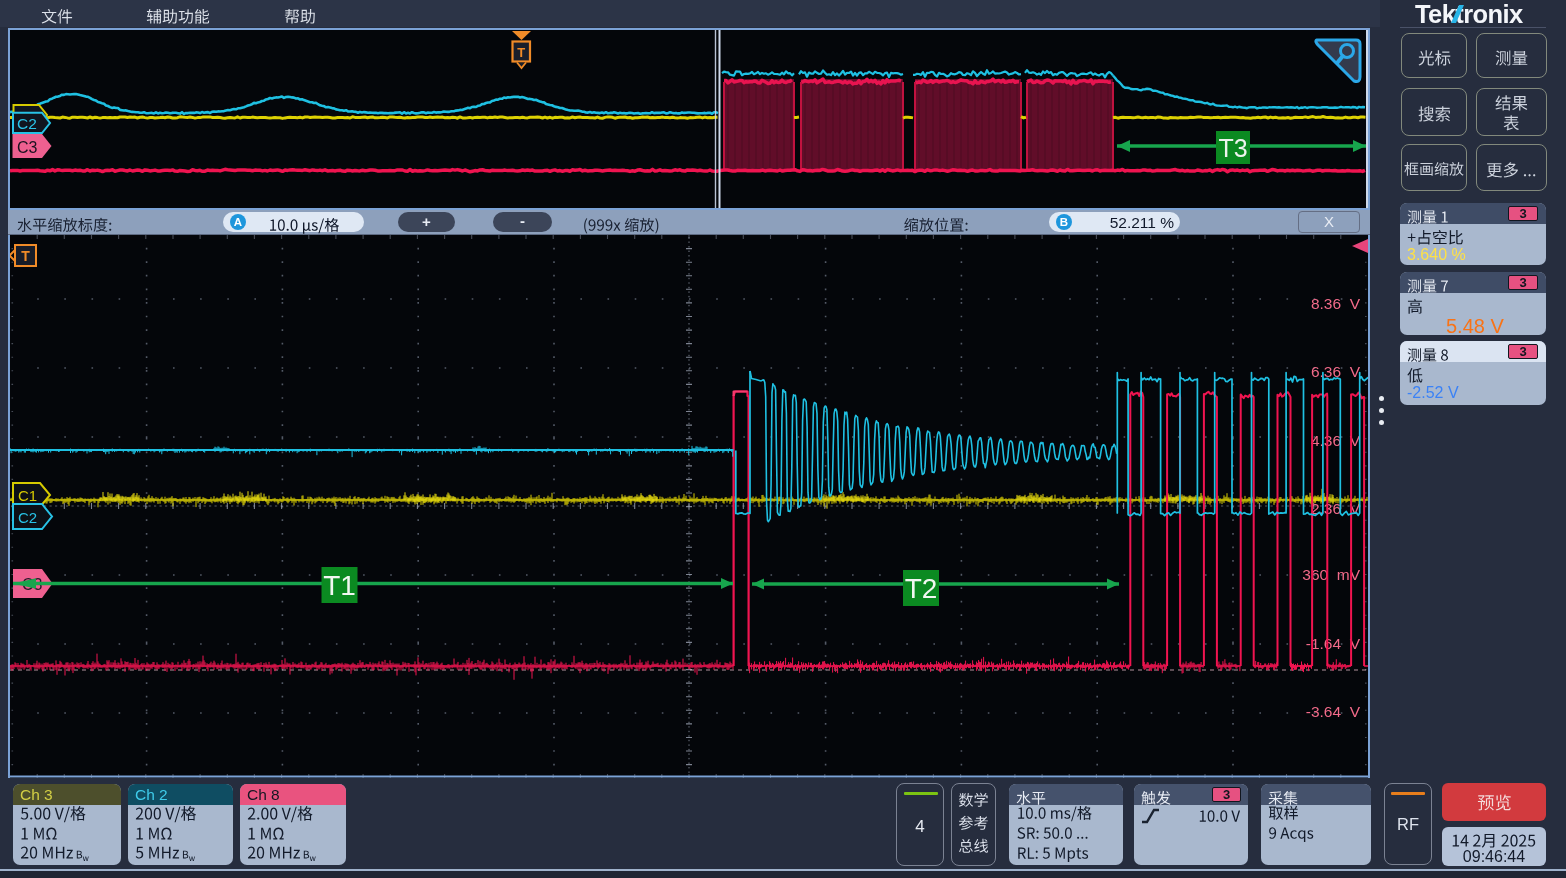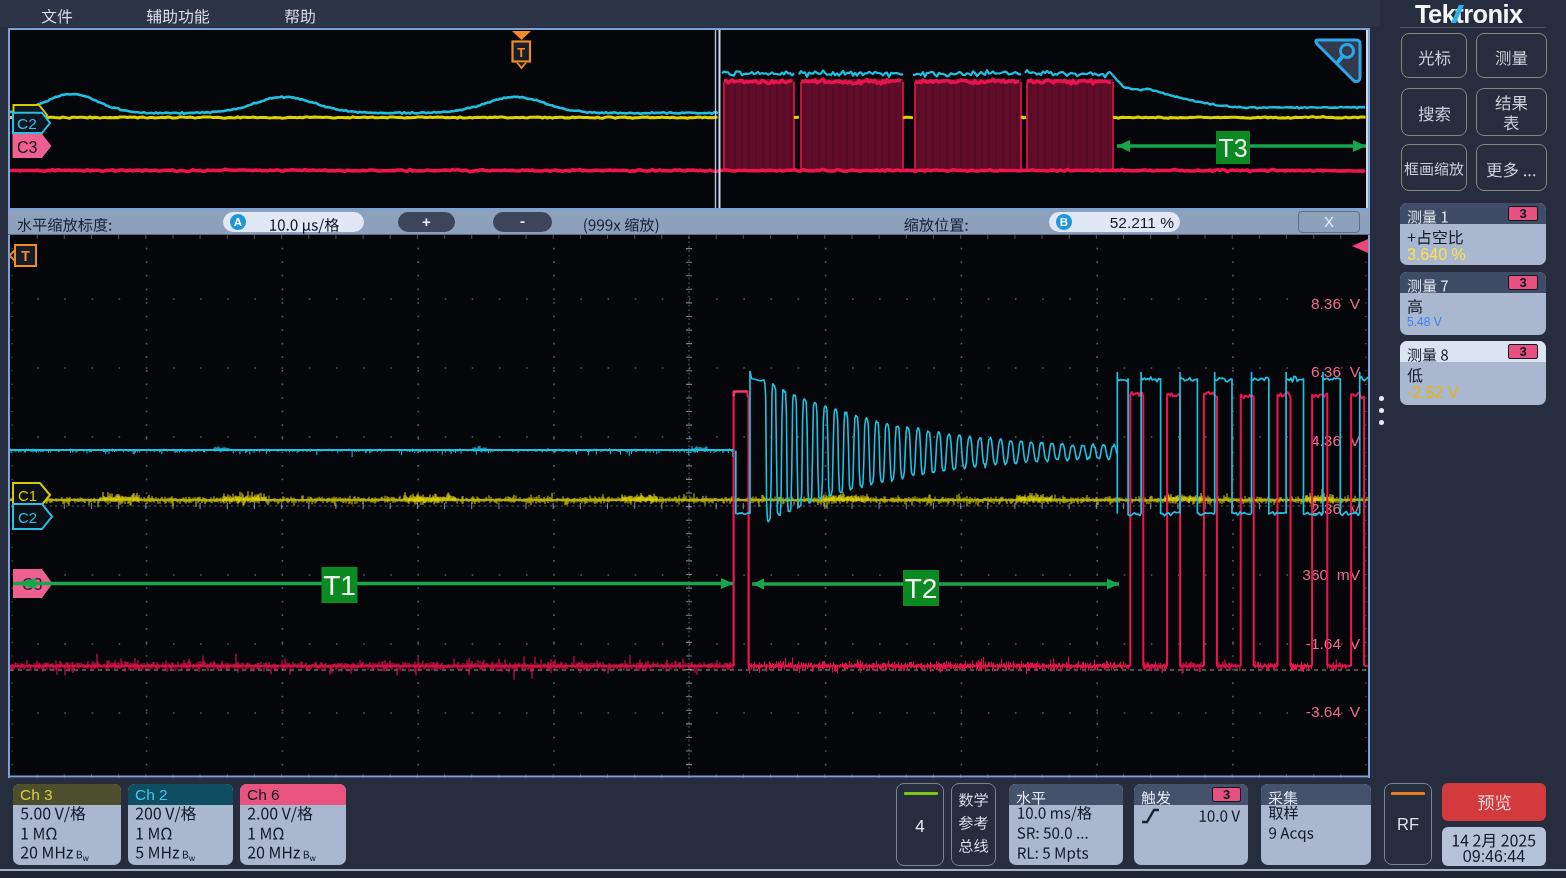--- a/index.html
+++ b/index.html
@@ -214,31 +214,31 @@
 <div class="abs" style="left:1407px;top:246px;color:#fde047;font-size:16px">3.640 %</div>
 <div class="abs" style="left:1400px;top:272px;width:146px;height:63px;background:#a9b8ce;border-radius:7px"></div>
 <div class="abs" style="left:1400px;top:272px;width:146px;height:21px;background:#3f4c66;border-radius:7px 7px 0 0"></div>
 <svg style="position:absolute;left:1407.0px;top:273.5px;overflow:visible" width="42" height="22" viewBox="0 -17.40 42 21.72">
     <path fill="#e8ecf4" d="M7.3 -1.4 8.0 -1.8Q8.4 -1.5 8.8 -1.0Q9.2 -0.6 9.5 -0.2Q9.9 0.3 10.1 0.6L9.4 1.1Q9.2 0.8 8.8 0.3Q8.5 -0.1 8.1 -0.6Q7.7 -1.0 7.3 -1.4ZM4.7 -11.7H9.7V-2.4H8.8V-10.9H5.6V-2.3H4.7ZM13.0 -12.4H13.9V-0.1Q13.9 0.4 13.8 0.6Q13.7 0.8 13.4 1.0Q13.1 1.1 12.6 1.1Q12.1 1.2 11.3 1.1Q11.3 1.0 11.2 0.7Q11.1 0.4 11.0 0.2Q11.6 0.2 12.1 0.2Q12.5 0.2 12.7 0.2Q13.0 0.2 13.0 -0.1ZM10.9 -11.2H11.8V-2.3H10.9ZM6.7 -9.8H7.6V-4.5Q7.6 -3.7 7.4 -2.9Q7.3 -2.2 7.0 -1.4Q6.7 -0.7 6.1 0.0Q5.4 0.7 4.4 1.2Q4.4 1.1 4.3 0.9Q4.2 0.8 4.1 0.7Q4.0 0.5 3.9 0.5Q4.8 0.0 5.4 -0.6Q5.9 -1.2 6.2 -1.8Q6.5 -2.4 6.6 -3.1Q6.7 -3.8 6.7 -4.5ZM1.2 -11.6 1.9 -12.4Q2.3 -12.2 2.8 -11.9Q3.2 -11.7 3.6 -11.4Q4.1 -11.1 4.3 -10.9L3.6 -10.0Q3.4 -10.2 3.0 -10.5Q2.6 -10.8 2.1 -11.1Q1.6 -11.4 1.2 -11.6ZM0.6 -7.6 1.2 -8.4Q1.6 -8.2 2.1 -7.9Q2.5 -7.6 3.0 -7.4Q3.4 -7.1 3.7 -6.9L3.0 -6.0Q2.8 -6.2 2.3 -6.5Q1.9 -6.8 1.5 -7.1Q1.0 -7.4 0.6 -7.6ZM0.9 0.4Q1.2 -0.2 1.5 -1.0Q1.9 -1.8 2.2 -2.7Q2.6 -3.6 2.9 -4.4L3.8 -3.8Q3.5 -3.0 3.2 -2.2Q2.9 -1.3 2.5 -0.5Q2.2 0.3 1.9 1.0Z M18.8 -10.0V-9.2H26.2V-10.0ZM18.8 -11.4V-10.6H26.2V-11.4ZM17.7 -12.1H27.3V-8.5H17.7ZM18.4 -4.1V-3.2H26.7V-4.1ZM18.4 -5.6V-4.8H26.7V-5.6ZM17.4 -6.3H27.8V-2.5H17.4ZM21.9 -6.0H23.0V0.4H21.9ZM15.8 -7.8H29.2V-7.0H15.8ZM17.0 -1.7H28.1V-0.9H17.0ZM15.7 -0.0H29.3V0.8H15.7Z M36.3 0.0Q36.4 -1.6 36.6 -2.9Q36.8 -4.2 37.1 -5.3Q37.5 -6.5 38.1 -7.6Q38.6 -8.7 39.4 -9.8H34.1V-11.0H41.0V-10.2Q40.0 -8.9 39.4 -7.8Q38.8 -6.6 38.5 -5.5Q38.1 -4.3 38.0 -2.9Q37.8 -1.6 37.8 0.0Z"></path>
   </svg>
 <div class="abs" style="left:1508px;top:274.5px;width:30px;height:15.5px;background:#e65181;border:1.2px solid #11161f;border-radius:2px;color:#11161f;font-size:13px;font-weight:bold;text-align:center;line-height:13.5px">3</div>
 <svg style="position:absolute;left:1407.0px;top:294.0px;overflow:visible" width="16" height="23" viewBox="0 -18.56 16 23.17">
     <path fill="#131b2b" d="M0.9 -11.8H15.0V-10.7H0.9ZM4.6 -8.9V-7.5H11.5V-8.9ZM3.4 -9.8H12.8V-6.6H3.4ZM1.5 -5.7H14.1V-4.7H2.7V1.3H1.5ZM13.3 -5.7H14.5V0.0Q14.5 0.4 14.4 0.7Q14.2 0.9 13.9 1.0Q13.6 1.1 13.1 1.1Q12.5 1.2 11.8 1.2Q11.7 0.9 11.6 0.7Q11.5 0.4 11.4 0.2Q11.7 0.3 12.1 0.3Q12.4 0.3 12.7 0.3Q12.9 0.3 13.0 0.3Q13.3 0.2 13.3 0.0ZM7.1 -13.2 8.2 -13.5Q8.4 -13.0 8.6 -12.4Q8.9 -11.8 9.0 -11.4L7.7 -11.0Q7.6 -11.5 7.4 -12.1Q7.2 -12.7 7.1 -13.2ZM5.1 -3.8H11.3V-0.5H5.1V-1.4H10.2V-2.9H5.1ZM4.5 -3.8H5.6V0.3H4.5Z"></path>
   </svg>
-<div class="abs" style="left:1407px;top:315px;color:#3b82f6;font-size:12px">5.48 V</div>
+<div class="abs" style="left:1446px;top:315px;color:#f97316;font-size:20px">5.48 V</div>
 <div class="abs" style="left:1400px;top:341px;width:146px;height:64px;background:#a9b8ce;border-radius:7px"></div>
 <div class="abs" style="left:1400px;top:341px;width:146px;height:21px;background:#dbe4f2;border-radius:7px 7px 0 0"></div>
 <svg style="position:absolute;left:1407.0px;top:342.5px;overflow:visible" width="42" height="22" viewBox="0 -17.40 42 21.72">
     <path fill="#131b2b" d="M7.3 -1.4 8.0 -1.8Q8.4 -1.5 8.8 -1.0Q9.2 -0.6 9.5 -0.2Q9.9 0.3 10.1 0.6L9.4 1.1Q9.2 0.8 8.8 0.3Q8.5 -0.1 8.1 -0.6Q7.7 -1.0 7.3 -1.4ZM4.7 -11.7H9.7V-2.4H8.8V-10.9H5.6V-2.3H4.7ZM13.0 -12.4H13.9V-0.1Q13.9 0.4 13.8 0.6Q13.7 0.8 13.4 1.0Q13.1 1.1 12.6 1.1Q12.1 1.2 11.3 1.1Q11.3 1.0 11.2 0.7Q11.1 0.4 11.0 0.2Q11.6 0.2 12.1 0.2Q12.5 0.2 12.7 0.2Q13.0 0.2 13.0 -0.1ZM10.9 -11.2H11.8V-2.3H10.9ZM6.7 -9.8H7.6V-4.5Q7.6 -3.7 7.4 -2.9Q7.3 -2.2 7.0 -1.4Q6.7 -0.7 6.1 0.0Q5.4 0.7 4.4 1.2Q4.4 1.1 4.3 0.9Q4.2 0.8 4.1 0.7Q4.0 0.5 3.9 0.5Q4.8 0.0 5.4 -0.6Q5.9 -1.2 6.2 -1.8Q6.5 -2.4 6.6 -3.1Q6.7 -3.8 6.7 -4.5ZM1.2 -11.6 1.9 -12.4Q2.3 -12.2 2.8 -11.9Q3.2 -11.7 3.6 -11.4Q4.1 -11.1 4.3 -10.9L3.6 -10.0Q3.4 -10.2 3.0 -10.5Q2.6 -10.8 2.1 -11.1Q1.6 -11.4 1.2 -11.6ZM0.6 -7.6 1.2 -8.4Q1.6 -8.2 2.1 -7.9Q2.5 -7.6 3.0 -7.4Q3.4 -7.1 3.7 -6.9L3.0 -6.0Q2.8 -6.2 2.3 -6.5Q1.9 -6.8 1.5 -7.1Q1.0 -7.4 0.6 -7.6ZM0.9 0.4Q1.2 -0.2 1.5 -1.0Q1.9 -1.8 2.2 -2.7Q2.6 -3.6 2.9 -4.4L3.8 -3.8Q3.5 -3.0 3.2 -2.2Q2.9 -1.3 2.5 -0.5Q2.2 0.3 1.9 1.0Z M18.8 -10.0V-9.2H26.2V-10.0ZM18.8 -11.4V-10.6H26.2V-11.4ZM17.7 -12.1H27.3V-8.5H17.7ZM18.4 -4.1V-3.2H26.7V-4.1ZM18.4 -5.6V-4.8H26.7V-5.6ZM17.4 -6.3H27.8V-2.5H17.4ZM21.9 -6.0H23.0V0.4H21.9ZM15.8 -7.8H29.2V-7.0H15.8ZM17.0 -1.7H28.1V-0.9H17.0ZM15.7 -0.0H29.3V0.8H15.7Z M37.6 0.2Q36.5 0.2 35.7 -0.2Q35.0 -0.6 34.5 -1.2Q34.0 -1.9 34.0 -2.7Q34.0 -3.5 34.3 -4.1Q34.6 -4.6 35.1 -5.1Q35.6 -5.5 36.1 -5.8V-5.8Q35.5 -6.3 35.0 -6.9Q34.6 -7.5 34.6 -8.4Q34.6 -9.2 35.0 -9.8Q35.4 -10.5 36.1 -10.8Q36.7 -11.2 37.6 -11.2Q38.5 -11.2 39.2 -10.8Q39.9 -10.4 40.2 -9.8Q40.6 -9.1 40.6 -8.3Q40.6 -7.7 40.4 -7.2Q40.1 -6.7 39.8 -6.3Q39.5 -5.9 39.1 -5.6V-5.5Q39.6 -5.3 40.0 -4.9Q40.5 -4.5 40.7 -4.0Q41.0 -3.4 41.0 -2.6Q41.0 -1.9 40.6 -1.2Q40.1 -0.6 39.4 -0.2Q38.6 0.2 37.6 0.2ZM38.3 -6.0Q38.9 -6.5 39.2 -7.0Q39.4 -7.6 39.4 -8.2Q39.4 -8.7 39.2 -9.2Q39.0 -9.6 38.6 -9.9Q38.2 -10.1 37.6 -10.1Q36.8 -10.1 36.3 -9.7Q35.8 -9.2 35.8 -8.4Q35.8 -7.7 36.2 -7.3Q36.5 -6.8 37.1 -6.5Q37.7 -6.2 38.3 -6.0ZM37.6 -0.8Q38.2 -0.8 38.7 -1.1Q39.2 -1.3 39.4 -1.7Q39.7 -2.1 39.7 -2.7Q39.7 -3.2 39.5 -3.6Q39.2 -4.0 38.8 -4.3Q38.4 -4.6 37.9 -4.9Q37.4 -5.1 36.8 -5.3Q36.1 -4.9 35.7 -4.3Q35.3 -3.6 35.3 -2.9Q35.3 -2.3 35.6 -1.8Q35.9 -1.3 36.4 -1.1Q36.9 -0.8 37.6 -0.8Z"></path>
   </svg>
 <div class="abs" style="left:1508px;top:343.5px;width:30px;height:15.5px;background:#e65181;border:1.2px solid #11161f;border-radius:2px;color:#11161f;font-size:13px;font-weight:bold;text-align:center;line-height:13.5px">3</div>
 <svg style="position:absolute;left:1407.0px;top:363.0px;overflow:visible" width="16" height="23" viewBox="0 -18.56 16 23.17">
     <path fill="#131b2b" d="M4.2 -13.4 5.4 -13.0Q4.9 -11.7 4.2 -10.3Q3.5 -8.9 2.7 -7.7Q1.9 -6.5 1.0 -5.6Q1.0 -5.8 0.9 -6.0Q0.7 -6.2 0.6 -6.4Q0.5 -6.7 0.4 -6.8Q1.1 -7.6 1.9 -8.7Q2.6 -9.7 3.2 -10.9Q3.8 -12.1 4.2 -13.4ZM2.7 -9.3 3.8 -10.4 3.8 -10.4V1.2H2.7ZM6.8 -7.3H15.2V-6.2H6.8ZM13.5 -13.4 14.6 -12.4Q13.5 -12.1 12.1 -11.7Q10.7 -11.4 9.3 -11.2Q7.8 -10.9 6.4 -10.7Q6.4 -10.9 6.2 -11.2Q6.1 -11.5 6.0 -11.7Q7.4 -11.9 8.8 -12.2Q10.2 -12.4 11.4 -12.8Q12.7 -13.1 13.5 -13.4ZM10.4 -11.9H11.6Q11.6 -9.6 11.8 -7.5Q12.0 -5.4 12.3 -3.8Q12.7 -2.2 13.1 -1.2Q13.5 -0.3 14.0 -0.3Q14.2 -0.3 14.4 -0.9Q14.5 -1.5 14.6 -2.6Q14.7 -2.5 14.9 -2.4Q15.0 -2.2 15.2 -2.1Q15.4 -2.0 15.5 -2.0Q15.3 -0.8 15.1 -0.1Q14.9 0.6 14.6 0.9Q14.3 1.1 14.0 1.1Q13.2 1.1 12.7 0.5Q12.1 -0.2 11.7 -1.4Q11.3 -2.6 11.1 -4.2Q10.8 -5.8 10.7 -7.8Q10.5 -9.7 10.4 -11.9ZM5.8 1.3 5.7 0.4 6.2 -0.1 9.4 -0.9Q9.4 -0.6 9.4 -0.3Q9.4 -0.0 9.4 0.1Q8.4 0.5 7.7 0.7Q7.0 0.9 6.6 1.0Q6.3 1.1 6.1 1.2Q5.9 1.3 5.8 1.3ZM5.8 1.3Q5.8 1.2 5.7 1.0Q5.6 0.8 5.5 0.6Q5.4 0.4 5.4 0.3Q5.6 0.2 5.8 0.0Q6.0 -0.2 6.0 -0.6V-11.7L7.2 -11.4V0.4Q7.2 0.4 7.0 0.4Q6.8 0.5 6.5 0.7Q6.2 0.8 6.0 1.0Q5.8 1.2 5.8 1.3ZM9.2 -2.1 10.1 -2.4Q10.4 -1.9 10.7 -1.3Q11.0 -0.8 11.2 -0.2Q11.5 0.3 11.6 0.7L10.7 1.0Q10.5 0.6 10.3 0.1Q10.1 -0.4 9.8 -1.0Q9.5 -1.6 9.2 -2.1Z"></path>
   </svg>
-<div class="abs" style="left:1407px;top:384px;color:#eab308;font-size:16px">-2.52 V</div>
+<div class="abs" style="left:1407px;top:384px;color:#3b82f6;font-size:16px">-2.52 V</div>
 <div class="abs" style="left:0;top:869px;width:1566px;height:2px;background:#9fb2cc"></div>
 <div class="abs" style="left:0;top:871px;width:1566px;height:7px;background:#1f2533"></div>
 <div class="abs" style="left:13px;top:784px;width:108px;height:81px;background:#a9b8ce;border-radius:7px"></div>
 <div class="abs" style="left:13px;top:784px;width:108px;height:21px;background:#4d4f2c;border-radius:7px 7px 0 0"></div>
 <div class="abs" style="left:20px;top:786px;color:#d3cf45;font-size:15.5px">Ch 3</div>
 <svg style="position:absolute;left:20.0px;top:801.4px;overflow:visible" width="66" height="23" viewBox="0 -18.56 66 23.17">
     <path fill="#131b2b" d="M4.2 0.2Q3.3 0.2 2.6 -0.0Q1.9 -0.2 1.4 -0.6Q0.8 -0.9 0.4 -1.3L1.2 -2.3Q1.5 -2.0 1.9 -1.7Q2.3 -1.4 2.8 -1.2Q3.4 -1.0 4.0 -1.0Q4.7 -1.0 5.3 -1.3Q5.9 -1.7 6.2 -2.3Q6.5 -2.9 6.5 -3.8Q6.5 -5.0 5.9 -5.7Q5.2 -6.4 4.1 -6.4Q3.5 -6.4 3.1 -6.3Q2.7 -6.1 2.2 -5.8L1.4 -6.3L1.8 -11.7H7.5V-10.5H3.0L2.7 -7.1Q3.1 -7.3 3.5 -7.4Q4.0 -7.6 4.5 -7.6Q5.5 -7.6 6.3 -7.2Q7.1 -6.8 7.6 -5.9Q8.0 -5.1 8.0 -3.8Q8.0 -2.5 7.5 -1.6Q6.9 -0.7 6.0 -0.3Q5.2 0.2 4.2 0.2Z M11.1 0.2Q10.7 0.2 10.4 -0.1Q10.0 -0.4 10.0 -0.9Q10.0 -1.4 10.4 -1.7Q10.7 -2.0 11.1 -2.0Q11.5 -2.0 11.8 -1.7Q12.2 -1.4 12.2 -0.9Q12.2 -0.4 11.8 -0.1Q11.5 0.2 11.1 0.2Z M17.8 0.2Q16.7 0.2 15.8 -0.5Q15.0 -1.1 14.6 -2.5Q14.1 -3.9 14.1 -5.9Q14.1 -8.0 14.6 -9.3Q15.0 -10.6 15.8 -11.3Q16.7 -11.9 17.8 -11.9Q18.9 -11.9 19.7 -11.3Q20.5 -10.6 21.0 -9.3Q21.4 -8.0 21.4 -5.9Q21.4 -3.9 21.0 -2.5Q20.5 -1.1 19.7 -0.5Q18.9 0.2 17.8 0.2ZM17.8 -1.0Q18.4 -1.0 19.0 -1.5Q19.5 -2.0 19.7 -3.1Q20.0 -4.2 20.0 -5.9Q20.0 -7.6 19.7 -8.7Q19.5 -9.8 19.0 -10.3Q18.4 -10.8 17.8 -10.8Q17.1 -10.8 16.6 -10.3Q16.1 -9.8 15.8 -8.7Q15.5 -7.6 15.5 -5.9Q15.5 -4.2 15.8 -3.1Q16.1 -2.0 16.6 -1.5Q17.1 -1.0 17.8 -1.0Z M26.7 0.2Q25.6 0.2 24.7 -0.5Q23.9 -1.1 23.5 -2.5Q23.0 -3.9 23.0 -5.9Q23.0 -8.0 23.5 -9.3Q23.9 -10.6 24.7 -11.3Q25.6 -11.9 26.7 -11.9Q27.8 -11.9 28.6 -11.3Q29.4 -10.6 29.9 -9.3Q30.3 -8.0 30.3 -5.9Q30.3 -3.9 29.9 -2.5Q29.4 -1.1 28.6 -0.5Q27.8 0.2 26.7 0.2ZM26.7 -1.0Q27.3 -1.0 27.8 -1.5Q28.3 -2.0 28.6 -3.1Q28.9 -4.2 28.9 -5.9Q28.9 -7.6 28.6 -8.7Q28.3 -9.8 27.8 -10.3Q27.3 -10.8 26.7 -10.8Q26.0 -10.8 25.5 -10.3Q25.0 -9.8 24.7 -8.7Q24.4 -7.6 24.4 -5.9Q24.4 -4.2 24.7 -3.1Q25.0 -2.0 25.5 -1.5Q26.0 -1.0 26.7 -1.0Z M38.4 0.0 34.7 -11.7H36.2L38.1 -5.4Q38.4 -4.4 38.7 -3.4Q38.9 -2.5 39.3 -1.5H39.3Q39.7 -2.5 39.9 -3.4Q40.2 -4.4 40.5 -5.4L42.4 -11.7H43.9L40.1 0.0Z M44.0 2.9 48.8 -12.7H49.9L45.1 2.9Z M59.0 -11.7H63.5V-10.7H59.0ZM57.5 -4.6H64.3V1.2H63.1V-3.6H58.7V1.3H57.5ZM58.0 -0.5H63.7V0.6H58.0ZM59.5 -13.5 60.6 -13.2Q60.2 -12.1 59.6 -11.1Q59.0 -10.1 58.3 -9.2Q57.6 -8.4 56.9 -7.7Q56.8 -7.9 56.6 -8.0Q56.4 -8.2 56.3 -8.3Q56.1 -8.5 56.0 -8.6Q57.1 -9.4 58.0 -10.7Q58.9 -12.0 59.5 -13.5ZM63.2 -11.7H63.4L63.6 -11.8L64.4 -11.4Q63.9 -9.9 63.0 -8.7Q62.2 -7.5 61.1 -6.5Q60.0 -5.6 58.8 -4.8Q57.6 -4.1 56.3 -3.7Q56.2 -3.9 56.0 -4.2Q55.8 -4.5 55.6 -4.7Q56.8 -5.0 58.0 -5.7Q59.1 -6.3 60.2 -7.2Q61.2 -8.1 62.0 -9.2Q62.7 -10.2 63.2 -11.5ZM58.9 -10.9Q59.4 -9.8 60.3 -8.6Q61.3 -7.5 62.6 -6.5Q64.0 -5.6 65.8 -5.0Q65.6 -4.9 65.5 -4.7Q65.4 -4.6 65.2 -4.4Q65.1 -4.2 65.0 -4.0Q63.2 -4.7 61.9 -5.7Q60.5 -6.7 59.5 -7.9Q58.6 -9.1 58.0 -10.3ZM51.0 -10.0H56.6V-8.9H51.0ZM53.4 -13.4H54.5V1.3H53.4ZM53.3 -9.3 54.1 -9.0Q53.9 -8.1 53.6 -7.0Q53.3 -6.0 52.9 -5.0Q52.5 -4.0 52.1 -3.2Q51.7 -2.4 51.2 -1.7Q51.1 -2.0 50.9 -2.3Q50.8 -2.6 50.6 -2.8Q51.0 -3.3 51.4 -4.1Q51.8 -4.8 52.2 -5.7Q52.6 -6.6 52.9 -7.5Q53.2 -8.4 53.3 -9.3ZM54.4 -8.2Q54.6 -8.1 54.9 -7.7Q55.2 -7.4 55.5 -7.0Q55.9 -6.6 56.1 -6.2Q56.4 -5.9 56.5 -5.7L55.8 -4.8Q55.7 -5.0 55.4 -5.4Q55.2 -5.8 54.9 -6.3Q54.6 -6.7 54.3 -7.1Q54.0 -7.5 53.8 -7.7Z"></path>
   </svg>
 <svg style="position:absolute;left:20.0px;top:820.7px;overflow:visible" width="38" height="23" viewBox="0 -18.56 38 23.17">
     <path fill="#131b2b" d="M1.4 0.0V-1.2H4.0V-10.0H1.9V-10.9Q2.7 -11.0 3.3 -11.2Q3.9 -11.5 4.4 -11.7H5.5V-1.2H7.8V0.0Z M14.1 0.0V-11.7H15.9L18.1 -5.5Q18.3 -4.9 18.5 -4.2Q18.7 -3.6 18.9 -3.0H19.0Q19.2 -3.6 19.4 -4.2Q19.6 -4.9 19.8 -5.5L22.1 -11.7H23.8V0.0H22.5V-6.5Q22.5 -7.0 22.5 -7.6Q22.5 -8.2 22.6 -8.8Q22.6 -9.4 22.7 -10.0H22.6L21.6 -7.3L19.4 -1.2H18.4L16.2 -7.3L15.3 -10.0H15.2Q15.3 -9.4 15.3 -8.8Q15.4 -8.2 15.4 -7.6Q15.4 -7.0 15.4 -6.5V0.0Z M26.3 0.0V-1.2H28.6V-1.3Q28.1 -1.8 27.6 -2.5Q27.1 -3.2 26.8 -4.1Q26.5 -5.1 26.5 -6.3Q26.5 -7.9 27.1 -9.2Q27.7 -10.5 28.9 -11.2Q30.0 -11.9 31.5 -11.9Q33.0 -11.9 34.2 -11.2Q35.3 -10.5 35.9 -9.2Q36.5 -7.9 36.5 -6.3Q36.5 -5.1 36.2 -4.1Q35.9 -3.2 35.4 -2.5Q34.9 -1.8 34.4 -1.3V-1.2H36.8V0.0H32.6V-1.1Q33.3 -1.6 33.8 -2.3Q34.4 -3.0 34.7 -4.0Q35.0 -5.0 35.0 -6.2Q35.0 -7.5 34.6 -8.5Q34.2 -9.5 33.4 -10.1Q32.6 -10.6 31.5 -10.6Q30.4 -10.6 29.6 -10.1Q28.9 -9.5 28.4 -8.5Q28.0 -7.5 28.0 -6.2Q28.0 -5.0 28.4 -4.0Q28.7 -3.0 29.2 -2.3Q29.8 -1.6 30.4 -1.1V0.0Z"></path>
@@ -269,21 +269,21 @@
     </g>
     <g transform="translate(44.7,0.0)">
       <path fill="#131b2b" d="M3.4 0.0V-7.7H5.7Q6.5 -7.7 7.1 -7.5Q7.7 -7.3 8.0 -6.9Q8.3 -6.5 8.3 -5.8Q8.3 -5.4 8.2 -5.1Q8.1 -4.8 7.8 -4.5Q7.6 -4.3 7.2 -4.1V-4.1Q7.9 -4.0 8.3 -3.5Q8.8 -3.0 8.8 -2.3Q8.8 -1.5 8.4 -1.0Q8.0 -0.5 7.4 -0.3Q6.7 0.0 5.9 0.0ZM4.4 -4.4H5.5Q6.5 -4.4 7.0 -4.8Q7.4 -5.1 7.4 -5.7Q7.4 -6.4 6.9 -6.7Q6.5 -6.9 5.6 -6.9H4.4ZM4.4 -0.8H5.7Q6.7 -0.8 7.3 -1.1Q7.8 -1.5 7.8 -2.3Q7.8 -3.0 7.3 -3.3Q6.7 -3.7 5.7 -3.7H4.4Z"></path>
     </g>
     <g transform="translate(54.0,2.5)">
       <path fill="#131b2b" d="M1.4 0.0 0.2 -4.3H1.0L1.6 -1.8Q1.7 -1.5 1.7 -1.2Q1.8 -0.9 1.9 -0.6H1.9Q2.0 -0.9 2.0 -1.2Q2.1 -1.5 2.2 -1.8L2.9 -4.3H3.6L4.3 -1.8Q4.3 -1.5 4.4 -1.2Q4.5 -0.9 4.6 -0.6H4.6Q4.7 -0.9 4.7 -1.2Q4.8 -1.5 4.9 -1.8L5.5 -4.3H6.2L5.0 0.0H4.1L3.5 -2.3Q3.4 -2.6 3.4 -3.0Q3.3 -3.3 3.2 -3.6H3.2Q3.1 -3.3 3.0 -3.0Q3.0 -2.6 2.9 -2.3L2.3 0.0Z"></path>
     </g>
   </svg>
 <div class="abs" style="left:240px;top:784px;width:106px;height:81px;background:#a9b8ce;border-radius:7px"></div>
 <div class="abs" style="left:240px;top:784px;width:106px;height:21px;background:#e9537f;border-radius:7px 7px 0 0"></div>
-<div class="abs" style="left:247px;top:786px;color:#131722;font-size:15.5px">Ch 6</div>
+<div class="abs" style="left:247px;top:786px;color:#131722;font-size:15.5px">Ch 8</div>
 <svg style="position:absolute;left:247.0px;top:801.4px;overflow:visible" width="66" height="23" viewBox="0 -18.56 66 23.17">
     <path fill="#131b2b" d="M0.7 0.0V-0.9Q2.5 -2.5 3.7 -3.8Q4.9 -5.1 5.5 -6.3Q6.1 -7.4 6.1 -8.4Q6.1 -9.1 5.8 -9.6Q5.6 -10.2 5.1 -10.5Q4.7 -10.8 3.9 -10.8Q3.2 -10.8 2.6 -10.4Q2.0 -10.0 1.5 -9.4L0.6 -10.2Q1.3 -11.0 2.2 -11.5Q3.0 -11.9 4.1 -11.9Q5.2 -11.9 5.9 -11.5Q6.7 -11.1 7.1 -10.3Q7.5 -9.5 7.5 -8.5Q7.5 -7.3 6.9 -6.1Q6.4 -4.9 5.3 -3.7Q4.3 -2.4 2.9 -1.2Q3.4 -1.2 3.9 -1.2Q4.4 -1.3 4.8 -1.3H8.1V0.0Z M11.1 0.2Q10.7 0.2 10.4 -0.1Q10.0 -0.4 10.0 -0.9Q10.0 -1.4 10.4 -1.7Q10.7 -2.0 11.1 -2.0Q11.5 -2.0 11.8 -1.7Q12.2 -1.4 12.2 -0.9Q12.2 -0.4 11.8 -0.1Q11.5 0.2 11.1 0.2Z M17.8 0.2Q16.7 0.2 15.8 -0.5Q15.0 -1.1 14.6 -2.5Q14.1 -3.9 14.1 -5.9Q14.1 -8.0 14.6 -9.3Q15.0 -10.6 15.8 -11.3Q16.7 -11.9 17.8 -11.9Q18.9 -11.9 19.7 -11.3Q20.5 -10.6 21.0 -9.3Q21.4 -8.0 21.4 -5.9Q21.4 -3.9 21.0 -2.5Q20.5 -1.1 19.7 -0.5Q18.9 0.2 17.8 0.2ZM17.8 -1.0Q18.4 -1.0 19.0 -1.5Q19.5 -2.0 19.7 -3.1Q20.0 -4.2 20.0 -5.9Q20.0 -7.6 19.7 -8.7Q19.5 -9.8 19.0 -10.3Q18.4 -10.8 17.8 -10.8Q17.1 -10.8 16.6 -10.3Q16.1 -9.8 15.8 -8.7Q15.5 -7.6 15.5 -5.9Q15.5 -4.2 15.8 -3.1Q16.1 -2.0 16.6 -1.5Q17.1 -1.0 17.8 -1.0Z M26.7 0.2Q25.6 0.2 24.7 -0.5Q23.9 -1.1 23.5 -2.5Q23.0 -3.9 23.0 -5.9Q23.0 -8.0 23.5 -9.3Q23.9 -10.6 24.7 -11.3Q25.6 -11.9 26.7 -11.9Q27.8 -11.9 28.6 -11.3Q29.4 -10.6 29.9 -9.3Q30.3 -8.0 30.3 -5.9Q30.3 -3.9 29.9 -2.5Q29.4 -1.1 28.6 -0.5Q27.8 0.2 26.7 0.2ZM26.7 -1.0Q27.3 -1.0 27.8 -1.5Q28.3 -2.0 28.6 -3.1Q28.9 -4.2 28.9 -5.9Q28.9 -7.6 28.6 -8.7Q28.3 -9.8 27.8 -10.3Q27.3 -10.8 26.7 -10.8Q26.0 -10.8 25.5 -10.3Q25.0 -9.8 24.7 -8.7Q24.4 -7.6 24.4 -5.9Q24.4 -4.2 24.7 -3.1Q25.0 -2.0 25.5 -1.5Q26.0 -1.0 26.7 -1.0Z M38.4 0.0 34.7 -11.7H36.2L38.1 -5.4Q38.4 -4.4 38.7 -3.4Q38.9 -2.5 39.3 -1.5H39.3Q39.7 -2.5 39.9 -3.4Q40.2 -4.4 40.5 -5.4L42.4 -11.7H43.9L40.1 0.0Z M44.0 2.9 48.8 -12.7H49.9L45.1 2.9Z M59.0 -11.7H63.5V-10.7H59.0ZM57.5 -4.6H64.3V1.2H63.1V-3.6H58.7V1.3H57.5ZM58.0 -0.5H63.7V0.6H58.0ZM59.5 -13.5 60.6 -13.2Q60.2 -12.1 59.6 -11.1Q59.0 -10.1 58.3 -9.2Q57.6 -8.4 56.9 -7.7Q56.8 -7.9 56.6 -8.0Q56.4 -8.2 56.3 -8.3Q56.1 -8.5 56.0 -8.6Q57.1 -9.4 58.0 -10.7Q58.9 -12.0 59.5 -13.5ZM63.2 -11.7H63.4L63.6 -11.8L64.4 -11.4Q63.9 -9.9 63.0 -8.7Q62.2 -7.5 61.1 -6.5Q60.0 -5.6 58.8 -4.8Q57.6 -4.1 56.3 -3.7Q56.2 -3.9 56.0 -4.2Q55.8 -4.5 55.6 -4.7Q56.8 -5.0 58.0 -5.7Q59.1 -6.3 60.2 -7.2Q61.2 -8.1 62.0 -9.2Q62.7 -10.2 63.2 -11.5ZM58.9 -10.9Q59.4 -9.8 60.3 -8.6Q61.3 -7.5 62.6 -6.5Q64.0 -5.6 65.8 -5.0Q65.6 -4.9 65.5 -4.7Q65.4 -4.6 65.2 -4.4Q65.1 -4.2 65.0 -4.0Q63.2 -4.7 61.9 -5.7Q60.5 -6.7 59.5 -7.9Q58.6 -9.1 58.0 -10.3ZM51.0 -10.0H56.6V-8.9H51.0ZM53.4 -13.4H54.5V1.3H53.4ZM53.3 -9.3 54.1 -9.0Q53.9 -8.1 53.6 -7.0Q53.3 -6.0 52.9 -5.0Q52.5 -4.0 52.1 -3.2Q51.7 -2.4 51.2 -1.7Q51.1 -2.0 50.9 -2.3Q50.8 -2.6 50.6 -2.8Q51.0 -3.3 51.4 -4.1Q51.8 -4.8 52.2 -5.7Q52.6 -6.6 52.9 -7.5Q53.2 -8.4 53.3 -9.3ZM54.4 -8.2Q54.6 -8.1 54.9 -7.7Q55.2 -7.4 55.5 -7.0Q55.9 -6.6 56.1 -6.2Q56.4 -5.9 56.5 -5.7L55.8 -4.8Q55.7 -5.0 55.4 -5.4Q55.2 -5.8 54.9 -6.3Q54.6 -6.7 54.3 -7.1Q54.0 -7.5 53.8 -7.7Z"></path>
   </svg>
 <svg style="position:absolute;left:247.0px;top:820.7px;overflow:visible" width="38" height="23" viewBox="0 -18.56 38 23.17">
     <path fill="#131b2b" d="M1.4 0.0V-1.2H4.0V-10.0H1.9V-10.9Q2.7 -11.0 3.3 -11.2Q3.9 -11.5 4.4 -11.7H5.5V-1.2H7.8V0.0Z M14.1 0.0V-11.7H15.9L18.1 -5.5Q18.3 -4.9 18.5 -4.2Q18.7 -3.6 18.9 -3.0H19.0Q19.2 -3.6 19.4 -4.2Q19.6 -4.9 19.8 -5.5L22.1 -11.7H23.8V0.0H22.5V-6.5Q22.5 -7.0 22.5 -7.6Q22.5 -8.2 22.6 -8.8Q22.6 -9.4 22.7 -10.0H22.6L21.6 -7.3L19.4 -1.2H18.4L16.2 -7.3L15.3 -10.0H15.2Q15.3 -9.4 15.3 -8.8Q15.4 -8.2 15.4 -7.6Q15.4 -7.0 15.4 -6.5V0.0Z M26.3 0.0V-1.2H28.6V-1.3Q28.1 -1.8 27.6 -2.5Q27.1 -3.2 26.8 -4.1Q26.5 -5.1 26.5 -6.3Q26.5 -7.9 27.1 -9.2Q27.7 -10.5 28.9 -11.2Q30.0 -11.9 31.5 -11.9Q33.0 -11.9 34.2 -11.2Q35.3 -10.5 35.9 -9.2Q36.5 -7.9 36.5 -6.3Q36.5 -5.1 36.2 -4.1Q35.9 -3.2 35.4 -2.5Q34.9 -1.8 34.4 -1.3V-1.2H36.8V0.0H32.6V-1.1Q33.3 -1.6 33.8 -2.3Q34.4 -3.0 34.7 -4.0Q35.0 -5.0 35.0 -6.2Q35.0 -7.5 34.6 -8.5Q34.2 -9.5 33.4 -10.1Q32.6 -10.6 31.5 -10.6Q30.4 -10.6 29.6 -10.1Q28.9 -9.5 28.4 -8.5Q28.0 -7.5 28.0 -6.2Q28.0 -5.0 28.4 -4.0Q28.7 -3.0 29.2 -2.3Q29.8 -1.6 30.4 -1.1V0.0Z"></path>
   </svg>
 <svg style="position:absolute;left:247.0px;top:840.0px;overflow:visible" width="69" height="23" viewBox="0 -18.56 69 23.20">
     <g transform="translate(0.0,0.0)">
       <path fill="#131b2b" d="M0.7 0.0V-0.9Q2.5 -2.5 3.7 -3.8Q4.9 -5.1 5.5 -6.3Q6.1 -7.4 6.1 -8.4Q6.1 -9.1 5.8 -9.6Q5.6 -10.2 5.1 -10.5Q4.7 -10.8 3.9 -10.8Q3.2 -10.8 2.6 -10.4Q2.0 -10.0 1.5 -9.4L0.6 -10.2Q1.3 -11.0 2.2 -11.5Q3.0 -11.9 4.1 -11.9Q5.2 -11.9 5.9 -11.5Q6.7 -11.1 7.1 -10.3Q7.5 -9.5 7.5 -8.5Q7.5 -7.3 6.9 -6.1Q6.4 -4.9 5.3 -3.7Q4.3 -2.4 2.9 -1.2Q3.4 -1.2 3.9 -1.2Q4.4 -1.3 4.8 -1.3H8.1V0.0Z M13.3 0.2Q12.2 0.2 11.4 -0.5Q10.6 -1.1 10.1 -2.5Q9.7 -3.9 9.7 -5.9Q9.7 -8.0 10.1 -9.3Q10.6 -10.6 11.4 -11.3Q12.2 -11.9 13.3 -11.9Q14.4 -11.9 15.3 -11.3Q16.1 -10.6 16.5 -9.3Q17.0 -8.0 17.0 -5.9Q17.0 -3.9 16.5 -2.5Q16.1 -1.1 15.3 -0.5Q14.4 0.2 13.3 0.2ZM13.3 -1.0Q14.0 -1.0 14.5 -1.5Q15.0 -2.0 15.3 -3.1Q15.6 -4.2 15.6 -5.9Q15.6 -7.6 15.3 -8.7Q15.0 -9.8 14.5 -10.3Q14.0 -10.8 13.3 -10.8Q12.7 -10.8 12.2 -10.3Q11.6 -9.8 11.4 -8.7Q11.1 -7.6 11.1 -5.9Q11.1 -4.2 11.4 -3.1Q11.6 -2.0 12.2 -1.5Q12.7 -1.0 13.3 -1.0Z M23.0 0.0V-11.7H24.7L27.0 -5.5Q27.2 -4.9 27.4 -4.2Q27.6 -3.6 27.8 -3.0H27.9Q28.1 -3.6 28.3 -4.2Q28.5 -4.9 28.7 -5.5L30.9 -11.7H32.7V0.0H31.3V-6.5Q31.3 -7.0 31.4 -7.6Q31.4 -8.2 31.5 -8.8Q31.5 -9.4 31.5 -10.0H31.5L30.5 -7.3L28.3 -1.2H27.3L25.1 -7.3L24.2 -10.0H24.1Q24.2 -9.4 24.2 -8.8Q24.2 -8.2 24.3 -7.6Q24.3 -7.0 24.3 -6.5V0.0Z M36.0 0.0V-11.7H37.4V-6.8H42.9V-11.7H44.4V0.0H42.9V-5.5H37.4V0.0Z M46.5 0.0V-0.8L51.1 -7.5H47.0V-8.7H53.0V-7.9L48.4 -1.2H53.1V0.0Z"></path>
     </g>

